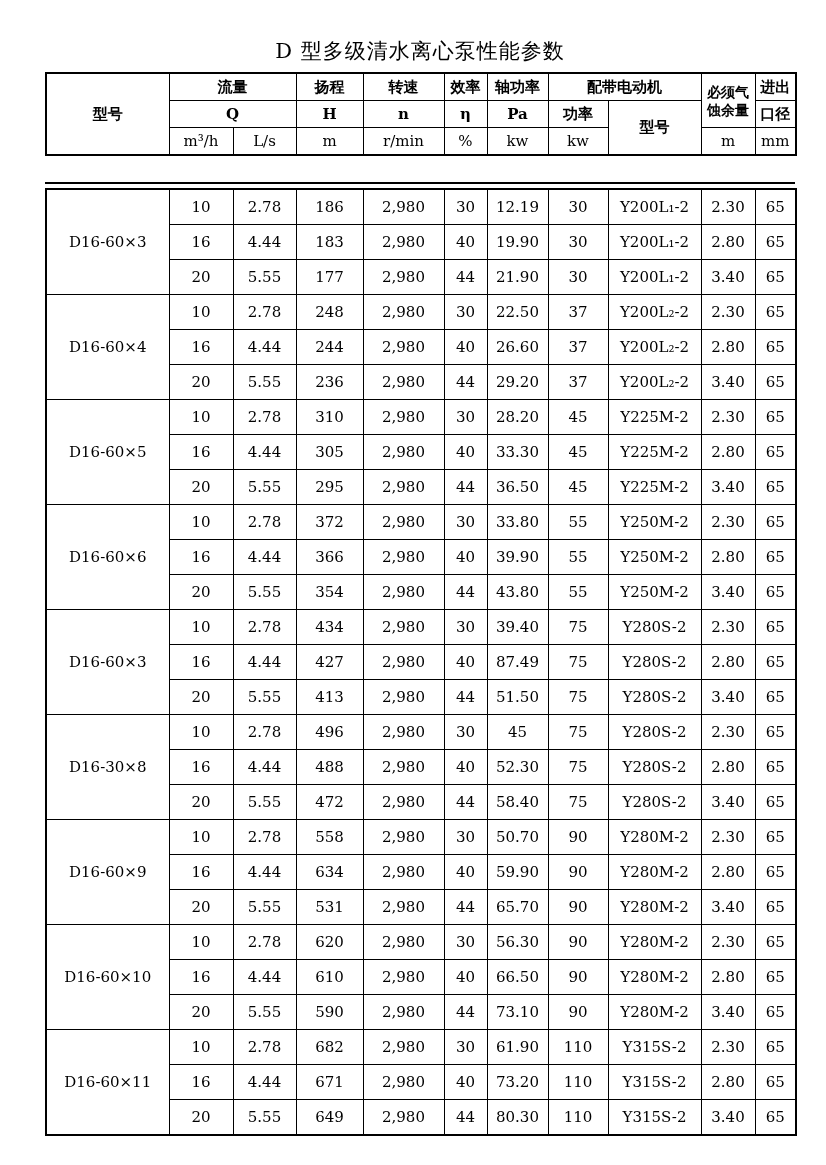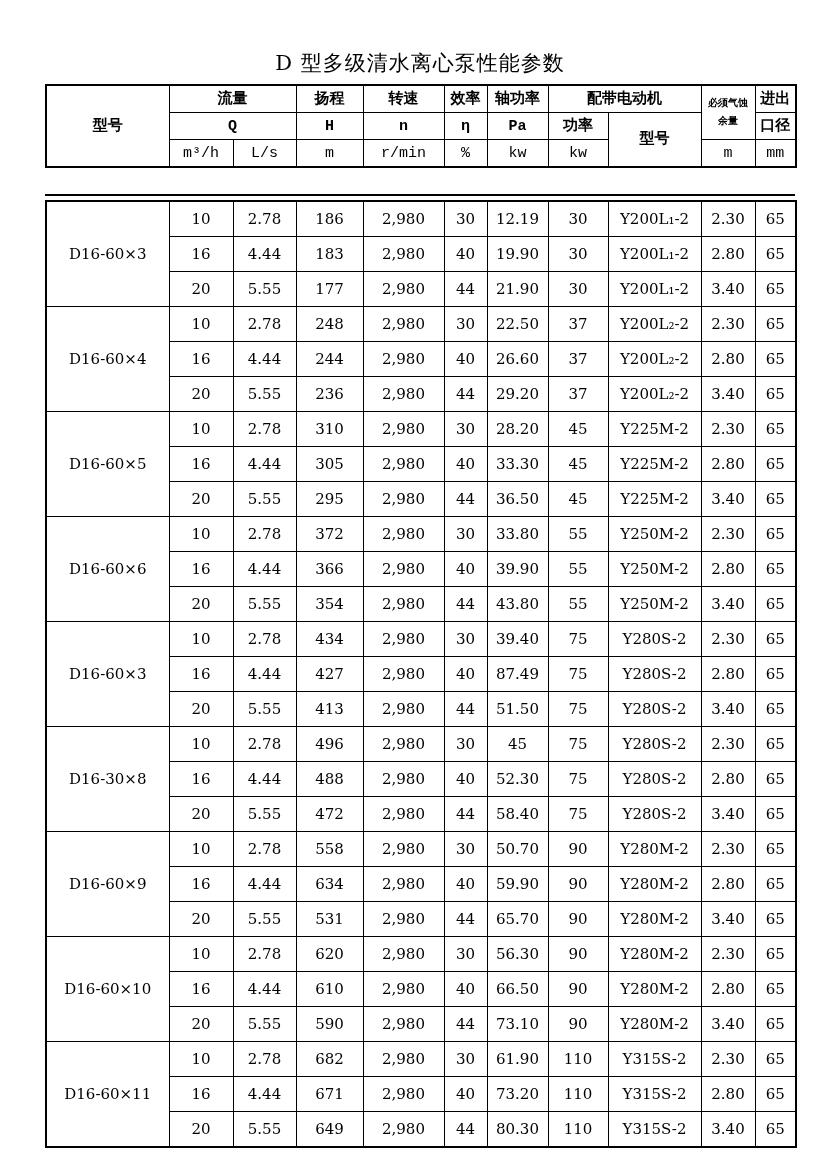--- a/index.html
+++ b/index.html
@@ -12,21 +12,21 @@
     width: 826px;
     height: 1165px;
     background: #ffffff;
     font-family: "DejaVu Serif", "Liberation Serif", serif;
     color: #000000;
     overflow: hidden;
   }
   .content {
     position: absolute;
     left: 45px;
-    top: 12px;
+    top: 0;
     width: 750px;
   }
   .title {
     margin: 38px 0 8px 0;
     text-align: center;
     font-size: 21px;
     font-weight: normal;
     letter-spacing: 1px;
     line-height: 26px;
   }
@@ -38,24 +38,24 @@
   }
   table.tbl td {
     border: 1px solid #000000;
     text-align: center;
     vertical-align: middle;
     padding: 0 2px;
     font-size: 15px;
     line-height: 17px;
     overflow: hidden;
   }
-  table.header-tbl td { height: 26px; font-family: Liberation Mono, monospace; }
+  table.header-tbl td { height: 26px; }
   table.header-tbl td.zh { font-weight: bold; font-size: 15px; }
   table.header-tbl td.sym { font-weight: bold; font-size: 15px; }
-  table.header-tbl td.npsh-cell { font-size: 10px; line-height: 18px; padding: 0 4px; }
+  table.header-tbl td.npsh-cell { font-size: 14px; line-height: 18px; padding: 0 4px; }
   .body-wrap {
     margin-top: 26px;
     border-top: 2px solid #000000;
     padding-top: 4px;
   }
   table.body-tbl td { height: 34px; font-size: 15px; }
 </style>
 </head>
 <body>
 

